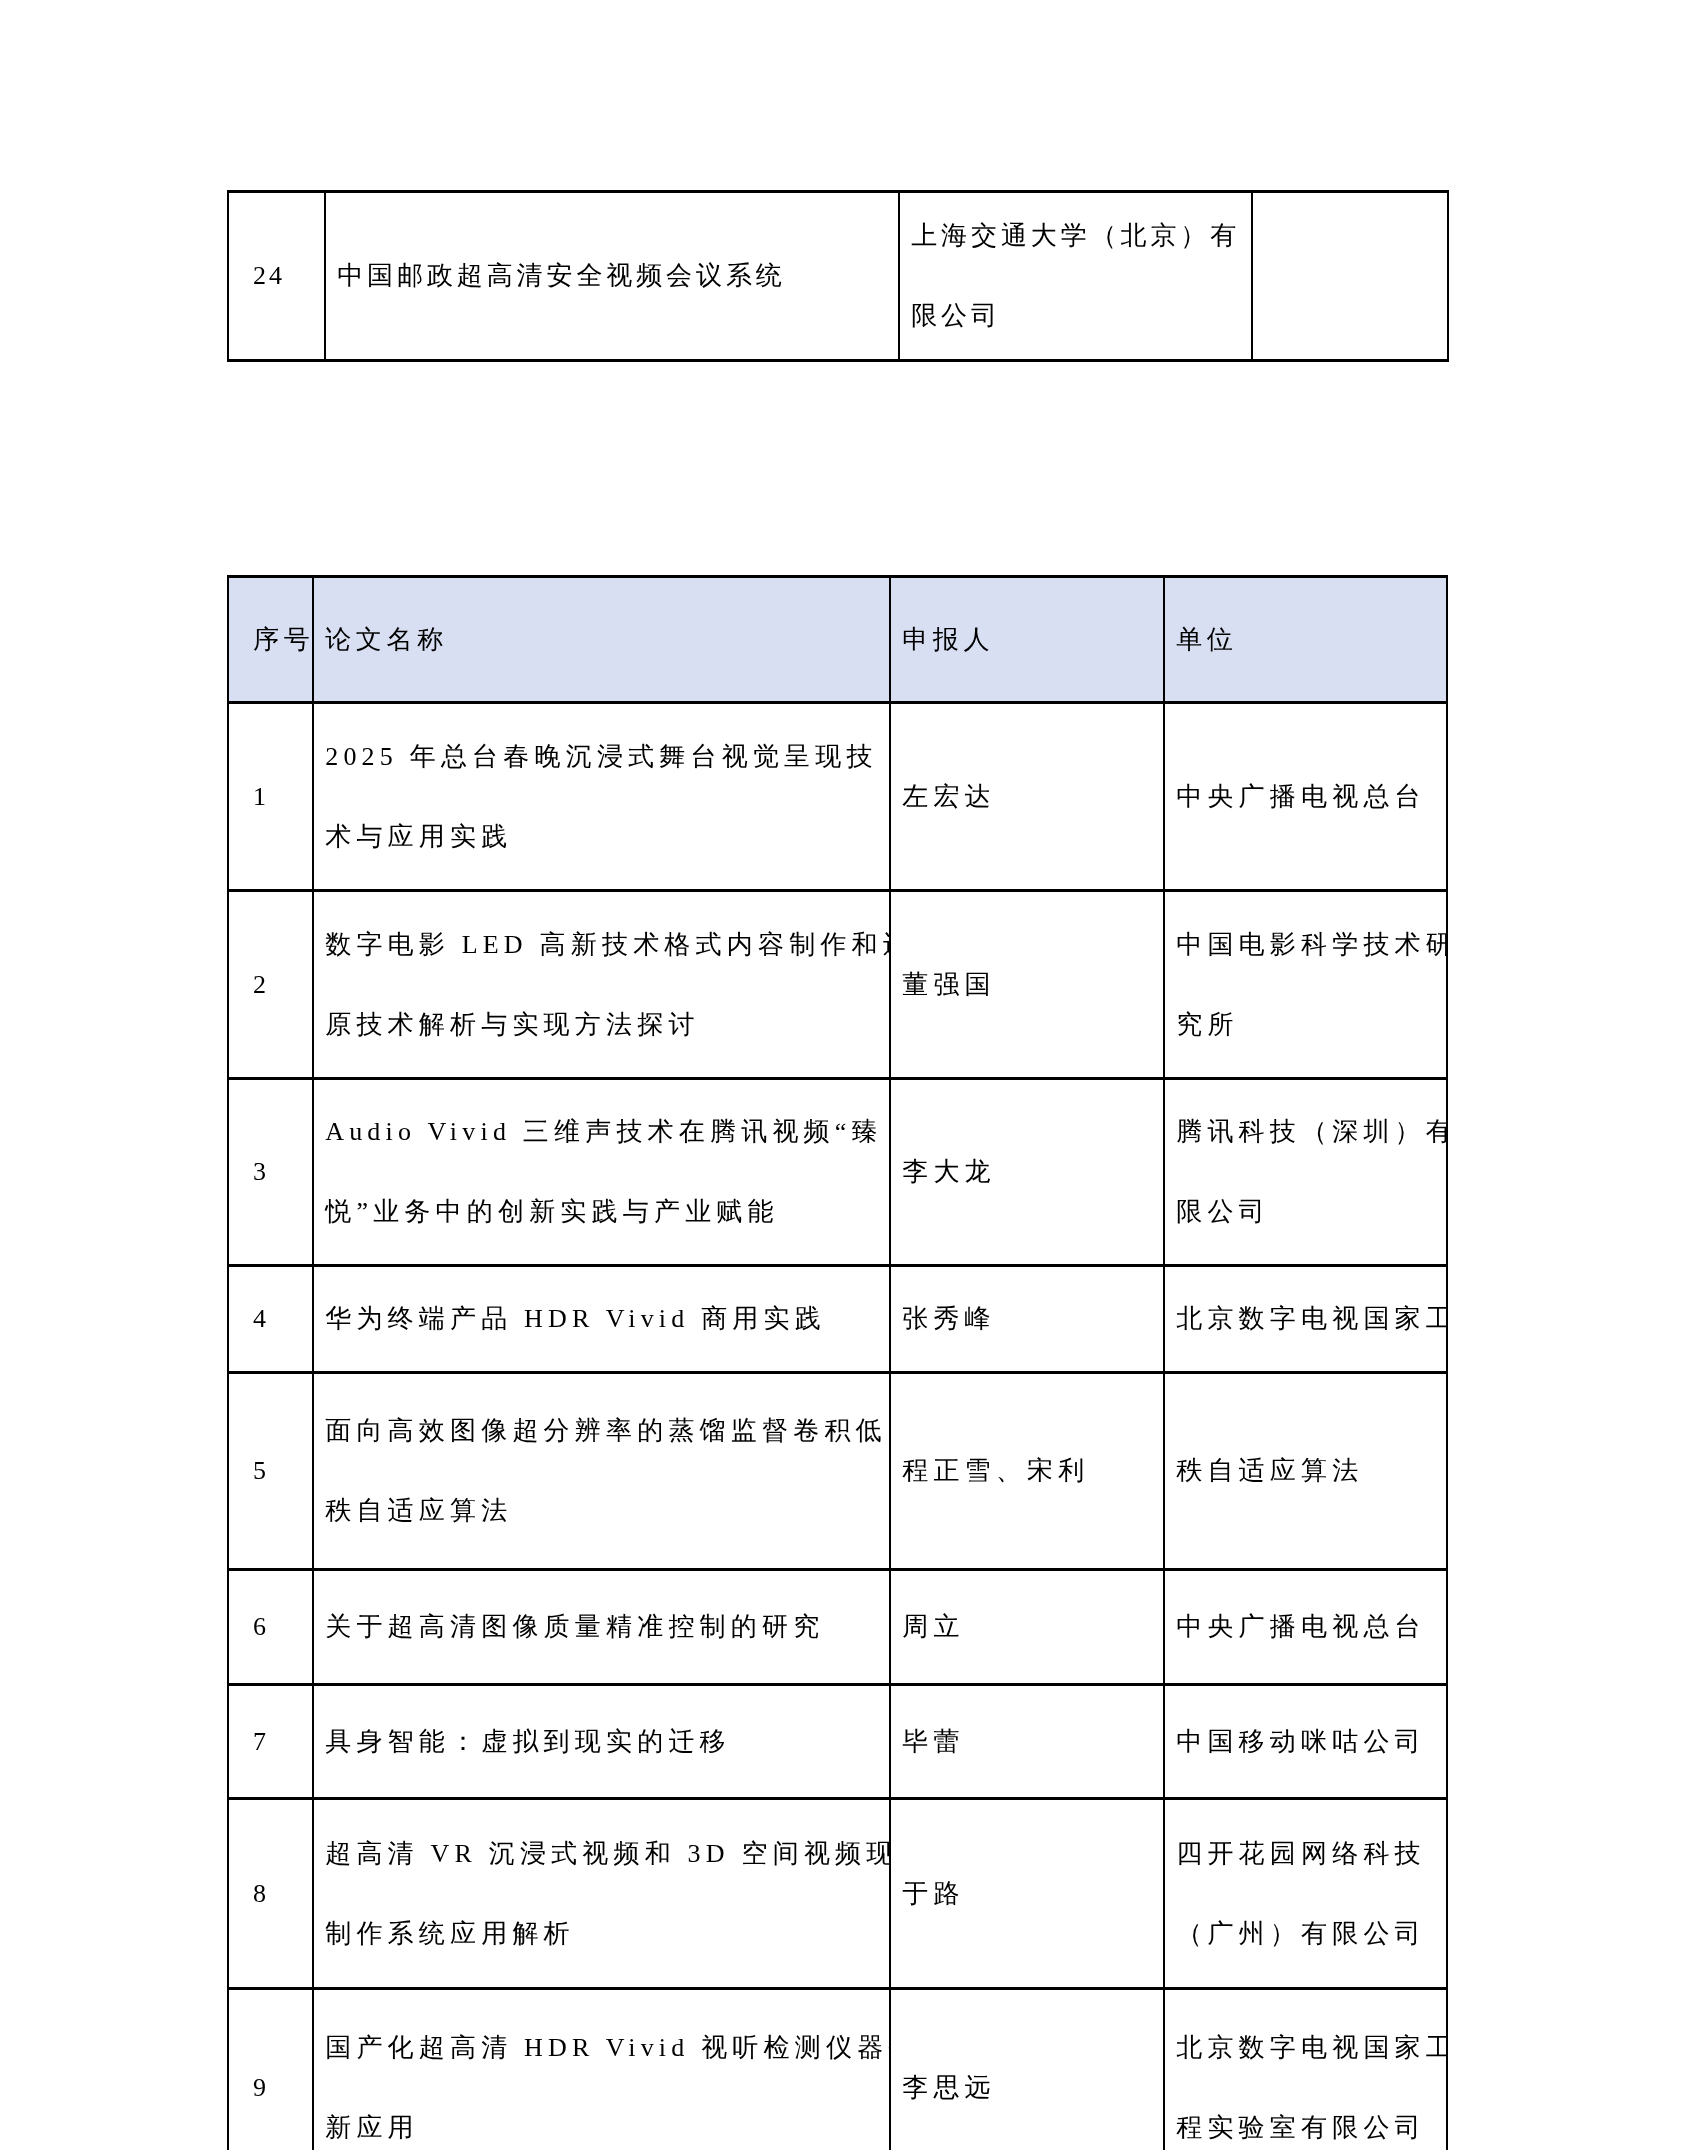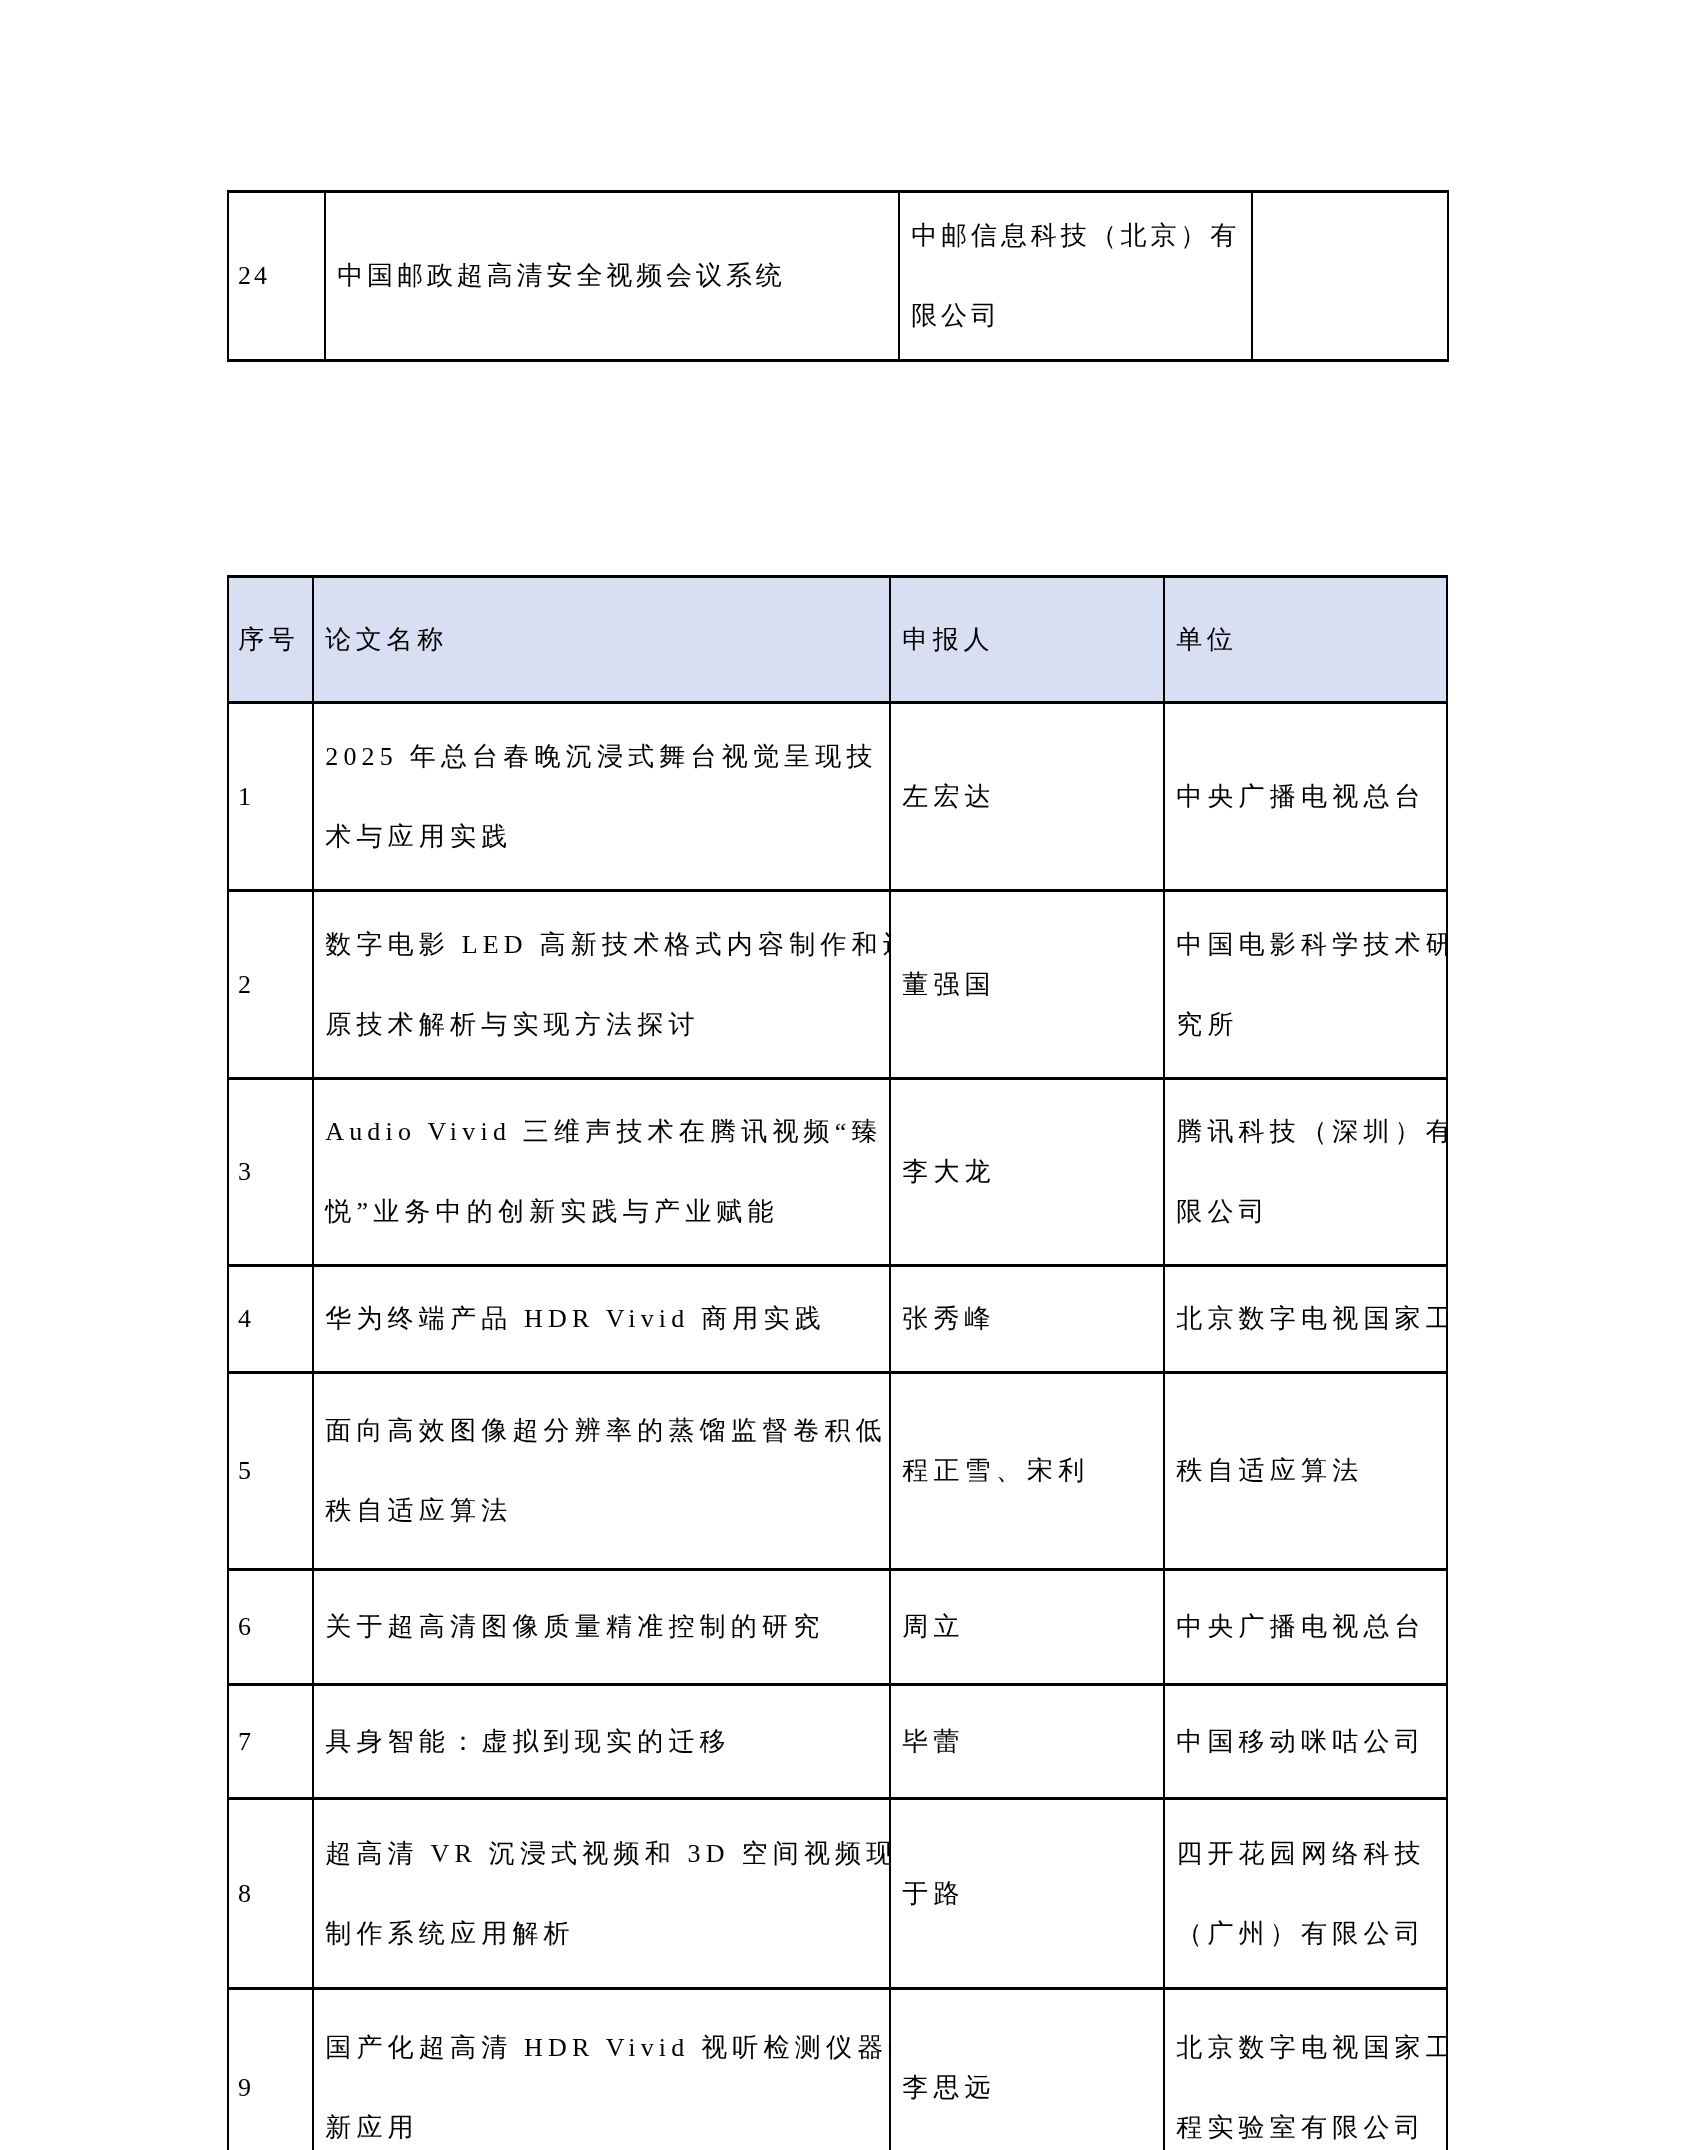--- a/index.html
+++ b/index.html
@@ -21,21 +21,21 @@
     border-width:3.4px 2.2px;          
     vertical-align:middle;
     font-size:26px;
     line-height:80px;
     white-space:pre;               
     overflow:hidden;
     padding:0 6px 0 11.2px;
   }
   table.tbl td.num{
     letter-spacing:0.12em;
-    padding-left:9px;
+    padding-left:24px;
   }
   td.body-text{letter-spacing:0.20em;}
   .top-table td.body-text{letter-spacing:0.15em;}
   .papers-table tr.header-row td{
     background:#d8dff2;
     font-weight:normal;
     letter-spacing:0.18em;
   }
   .section-heading{
     position:absolute;
@@ -57,21 +57,21 @@
     <colgroup>
       <col style="width:97px">
         <col style="width:574px">
         <col style="width:353px">
         <col style="width:196px">
     </colgroup>
     <tbody>
         <tr style="height:169px;">
       <td class="num">24</td>
       <td class="body-text">中国邮政超高清安全视频会议系统</td>
-      <td class="body-text">中邮信息科技（北京）有
+      <td class="body-text">上海交通大学（北京）有
 限公司</td>
       <td class="body-text"></td>
     </tr>
   </tbody>
     </table>
 
 
   <table class="tbl papers-table" style="left:227px;top:575px;width:1220px;">
     <colgroup>
       <col style="width:85px">

